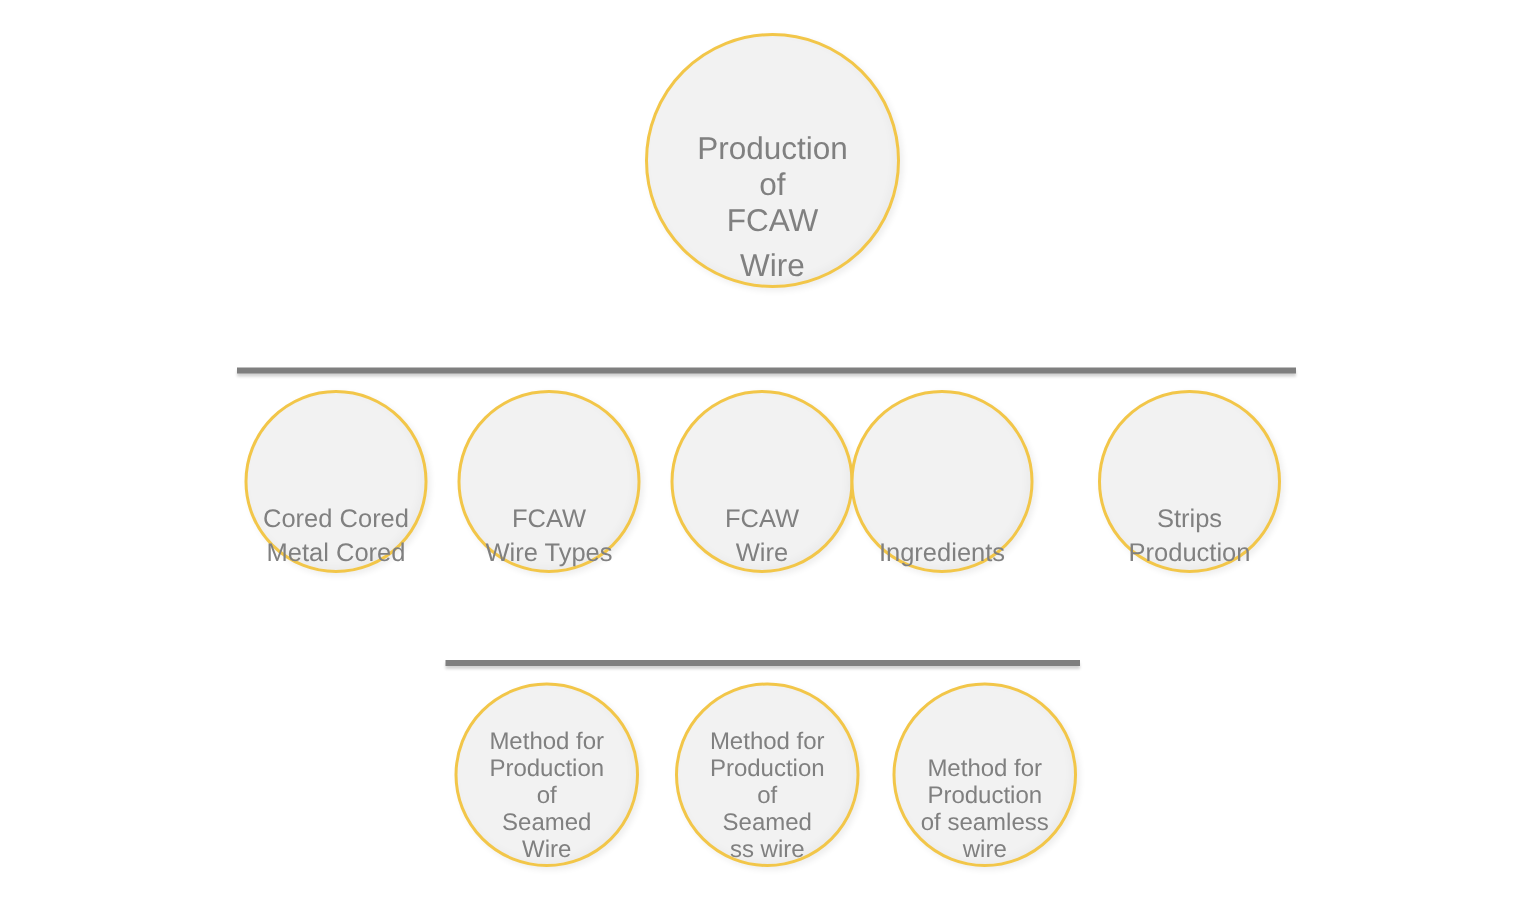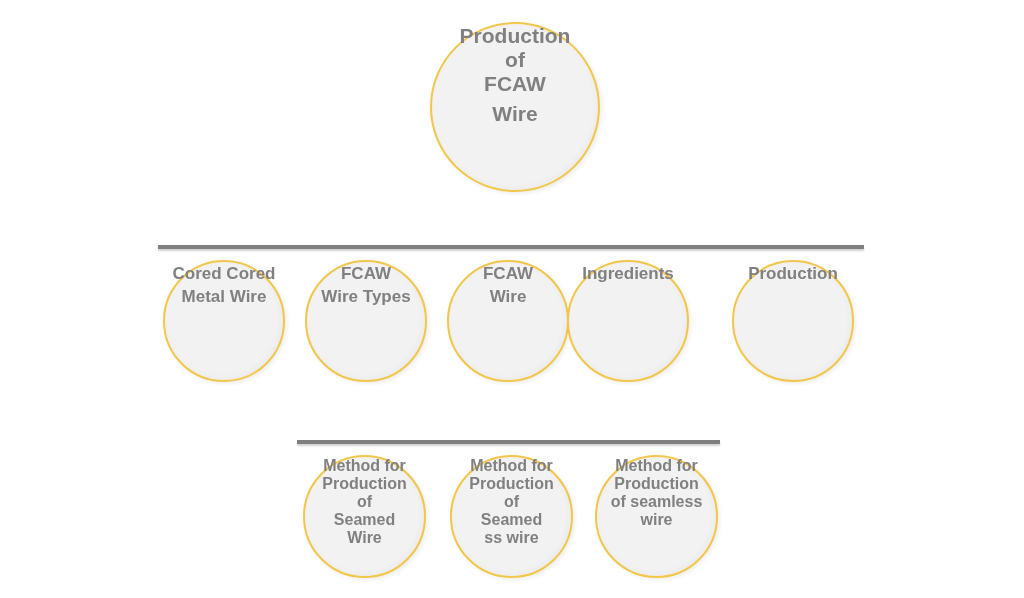--- a/index.html
+++ b/index.html
@@ -15,24 +15,24 @@
     background: var(--background, #ffffff);
     overflow: hidden;
   }
   .node {
     position: absolute;
     border-radius: 50%;
     background: var(--circle-fill, #f2f2f2);
     border: 2px solid var(--circle-border, #f2c649);
     box-shadow: 2px 2px 4px rgba(0,0,0,0.07), inset -2px -2px 6px rgba(0,0,0,0.03);
     display: flex;
-    align-items: flex-start;
+    align-items: flex-end;
     justify-content: center;
     text-align: center;
-    font-weight: bold;
+    font-weight: normal;
     color: var(--text, #808080);
     box-sizing: border-box;
   }
   .node .node-text { width: 100%; }
   .root {
     left: 430px; top: 22px;
     width: 170px; height: 170px;
     font-size: 21px; line-height: 24px;
   }
   .root .node-text div:last-child { margin-top: 6px; }
@@ -75,21 +75,21 @@
         <div>FCAW</div>
         <div>Wire</div>
       </div>
   </div>
 
   <div class="divider divider-1"></div>
 
   <div class="node l2 l2-1">
     <div class="node-text">
         <div>Cored Cored</div>
-        <div>Metal Wire</div>
+        <div>Metal Cored</div>
       </div>
   </div>
   <div class="node l2 l2-2">
     <div class="node-text">
         <div>FCAW</div>
         <div>Wire Types</div>
       </div>
   </div>
   <div class="node l2 l2-3">
     <div class="node-text">
@@ -97,20 +97,21 @@
         <div>Wire</div>
       </div>
   </div>
   <div class="node l2 l2-4">
     <div class="node-text">
         <div>Ingredients</div>
       </div>
   </div>
   <div class="node l2 l2-5">
     <div class="node-text">
+        <div>Strips</div>
         <div>Production</div>
       </div>
   </div>
 
   <div class="divider divider-2"></div>
 
   <div class="node l3 l3-1">
     <div class="node-text">
         <div>Method for</div>
         <div>Production</div>

